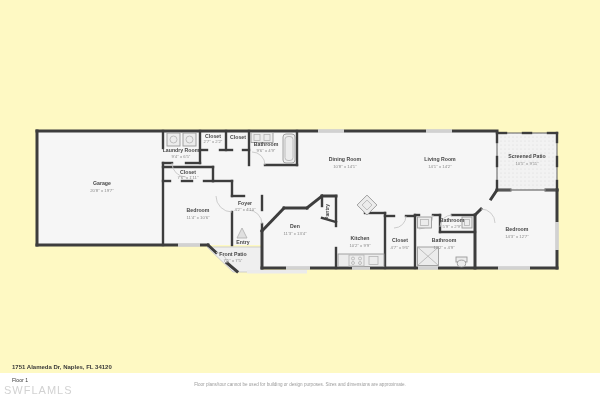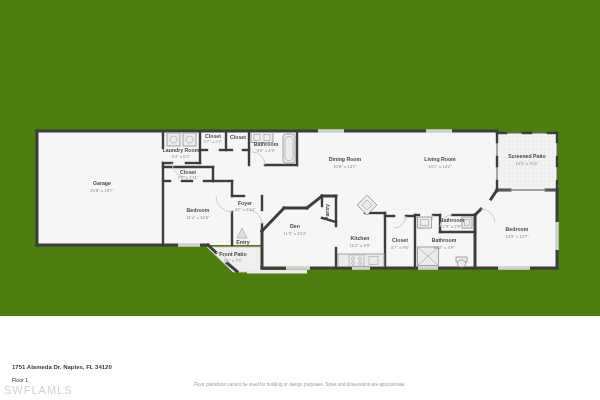--- a/index.html
+++ b/index.html
@@ -1,17 +1,17 @@
 <!DOCTYPE html>
 <html><head>
 <meta charset="utf-8">
 <style>
   html,body{margin:0;padding:0;background:#ffffff;width:600px;height:400px;overflow:hidden;
     font-family:"Liberation Sans", sans-serif;}
-  .page{position:relative;width:600px;height:316px;background:#4d7c0f;}
+  .page{position:relative;width:600px;height:373px;background:#fef9c3;}
   svg{position:absolute;left:0;top:0;}
   text{font-family:"Liberation Sans", sans-serif;}
   .room-name{font-size:5.2px;font-weight:bold;fill:#474747;text-anchor:middle;}
   .room-dims{font-size:4.3px;fill:#8a8a8a;text-anchor:middle;}
   .addr{font-size:6px;font-weight:bold;fill:#3a3a3a;}
   .floor{font-size:5.2px;fill:#3a3a3a;}
   .wm{font-size:11px;fill:#d2d2d2;letter-spacing:1px;}
   .disc{font-size:4.6px;fill:#9b9b9b;text-anchor:middle;}
   .wall{stroke:#3d3d3d;stroke-width:3;fill:none;stroke-linecap:square;}
   .wall2{stroke:#3d3d3d;stroke-width:2.4;fill:none;stroke-linecap:square;}

